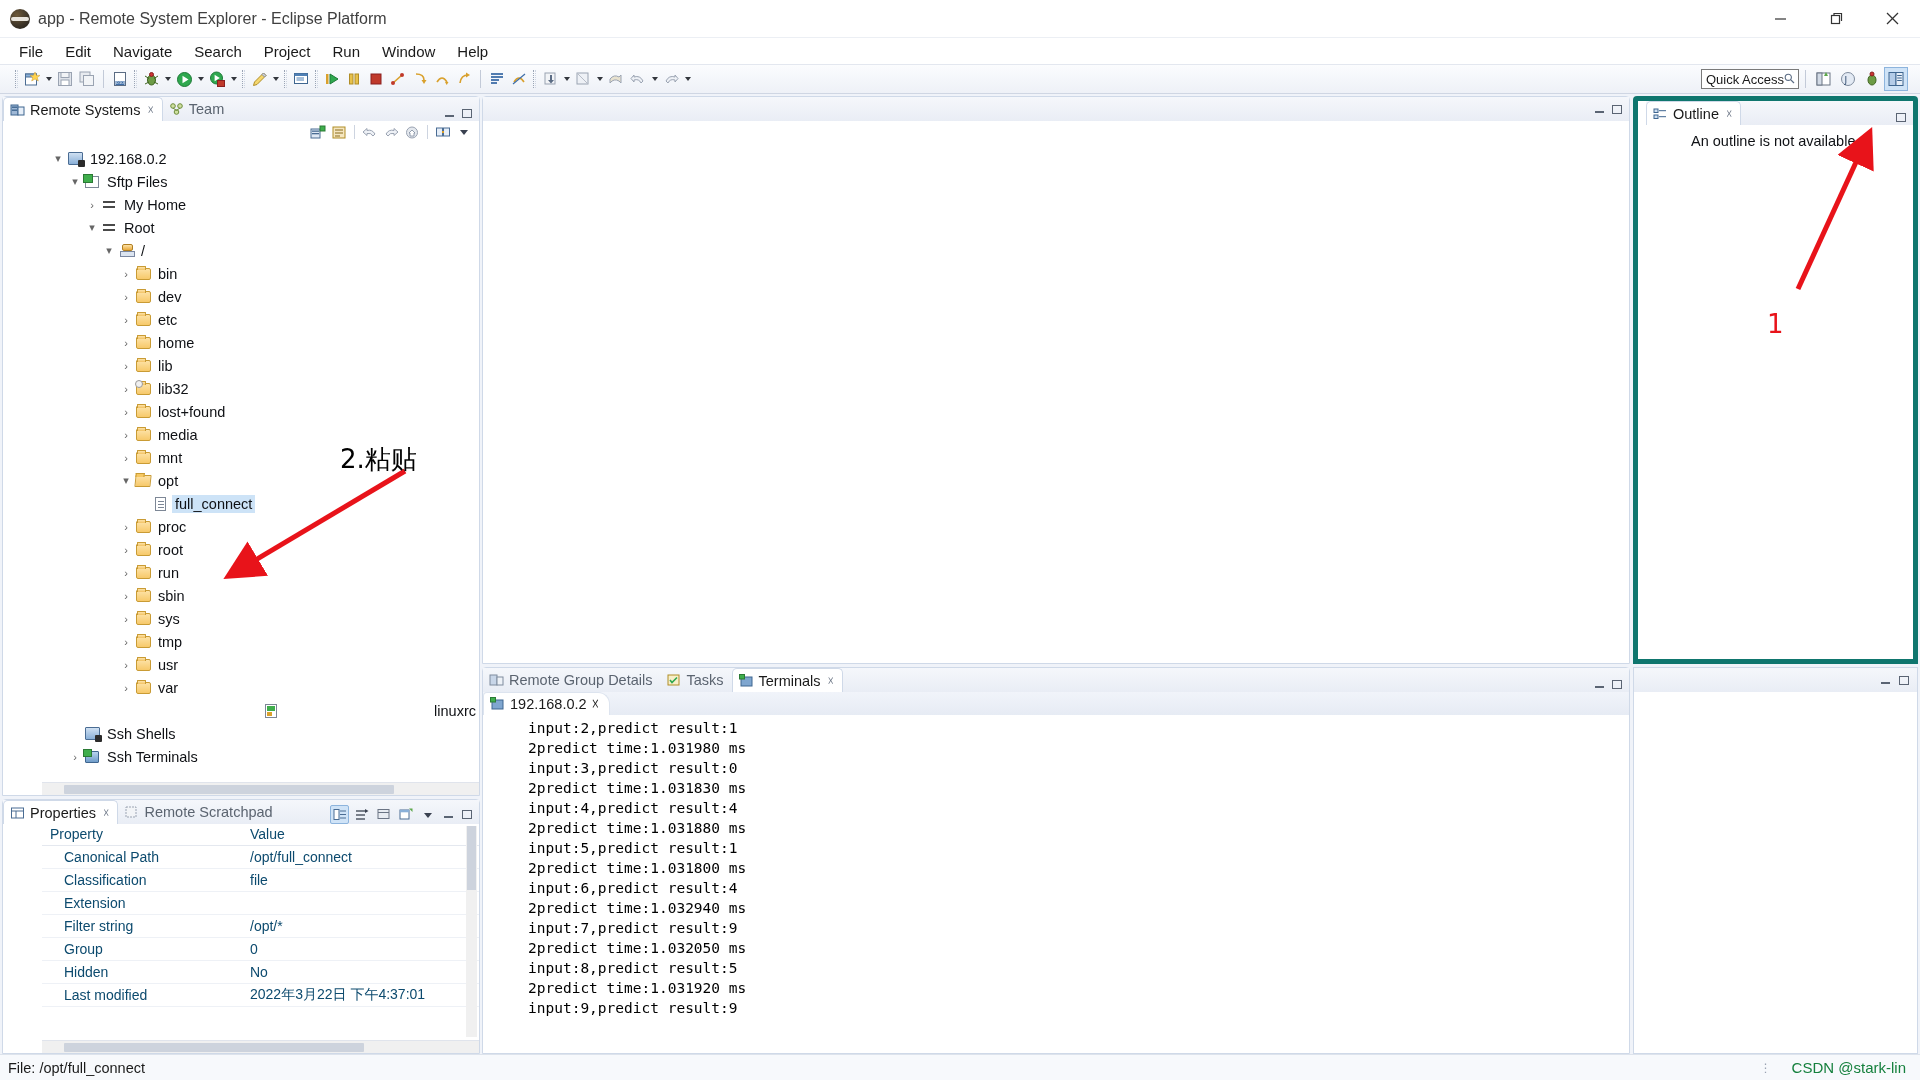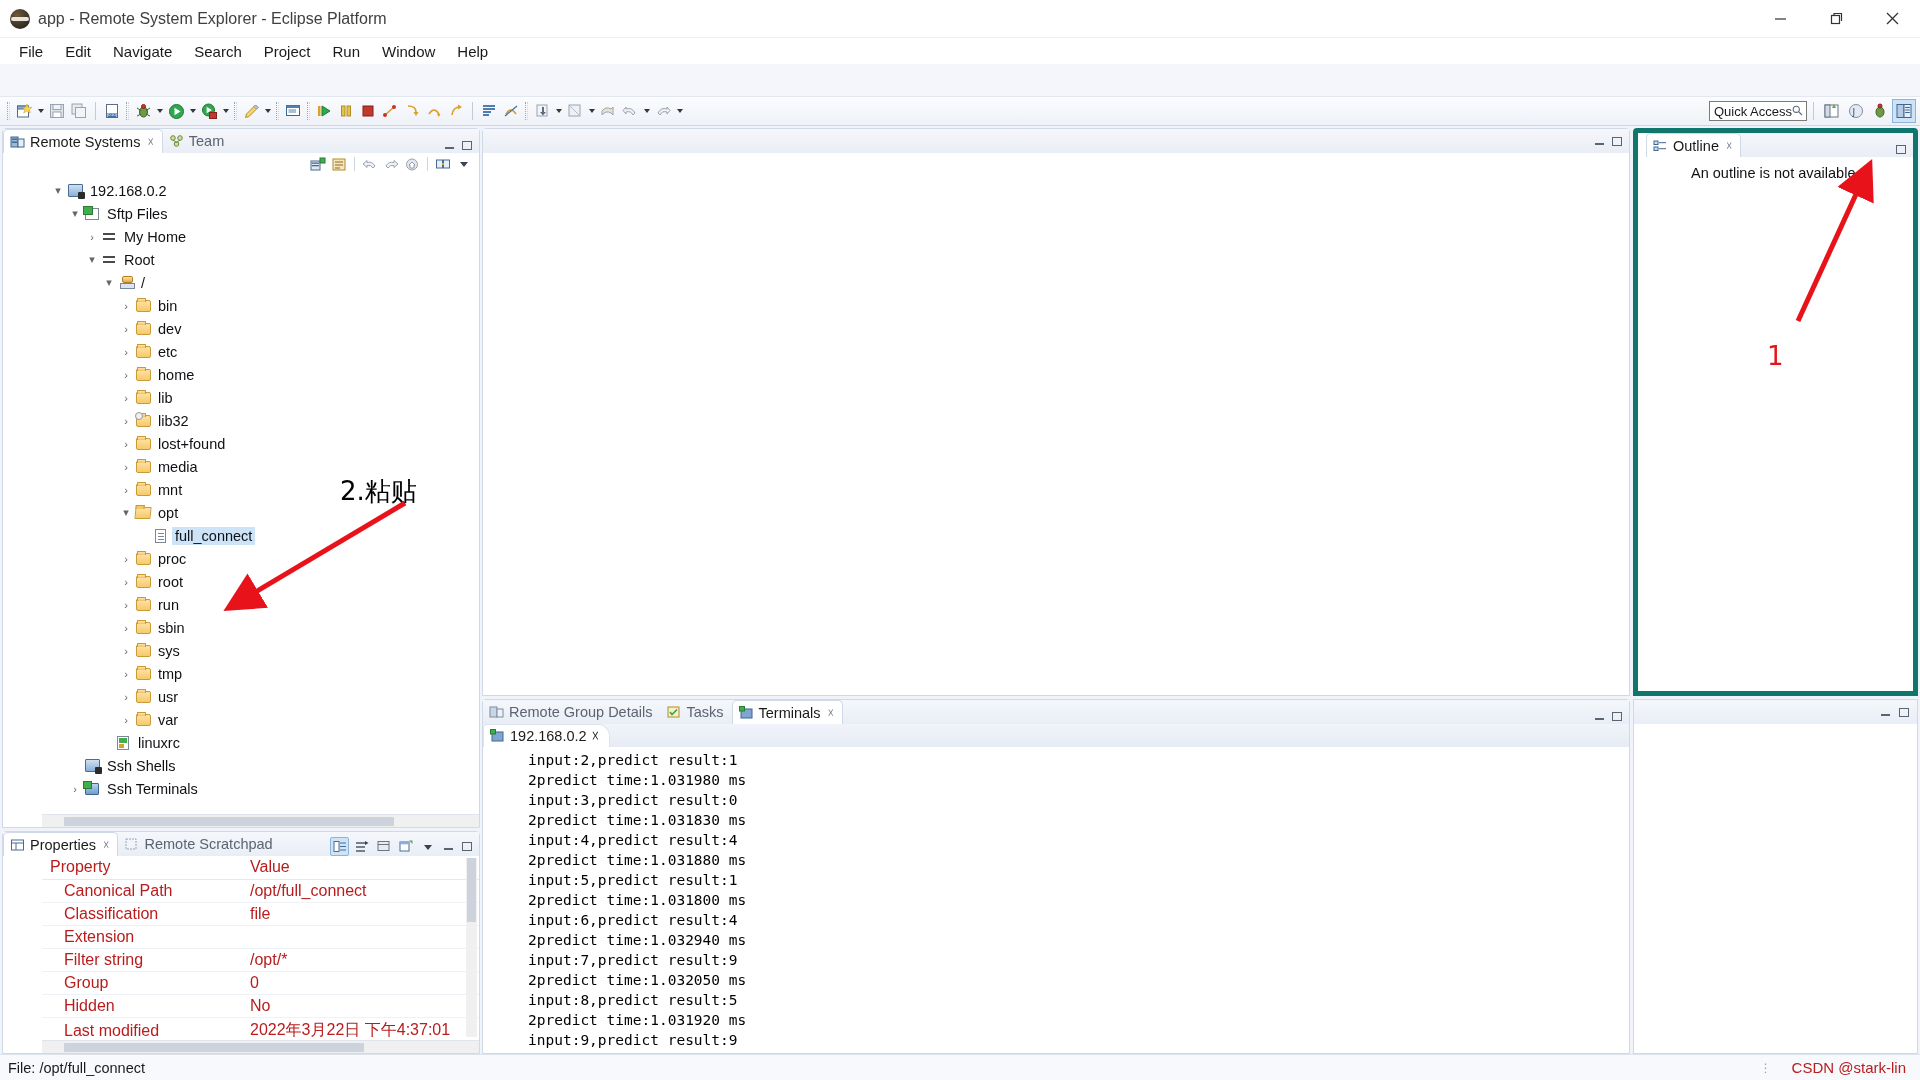--- a/index.html
+++ b/index.html
@@ -54,23 +54,22 @@
   }
   .menu-item { padding: 2px 11px; white-space: nowrap; }
 
   
   .toolbar {
     height: 30px; flex: 0 0 30px;
     background: linear-gradient(#fbfcfe, #eef1f7);
     border-top: 1px solid #e3e7ef;
     border-bottom: 1px solid #cfd6e3;
     display: flex; align-items: center;
-    padding: 0 4px;
+    padding: 0 12px;
     position: relative;
-    margin-top: 32px;
   }
   .tb-grip {
     width: 3px; height: 18px; margin: 0 3px;
     border-left: 1px dotted #9aa4b5; border-right: 1px dotted #cfd6e3;
     flex: 0 0 3px;
   }
   .tb-sep { width: 1px; height: 18px; background: #c3cad8; margin: 0 5px; flex: 0 0 1px; }
   .tb-btn {
     width: 22px; height: 22px; display: flex; align-items: center; justify-content: center;
     flex: 0 0 22px;
@@ -259,21 +258,21 @@
     position: absolute; right: 2px; top: 2px; width: 11px; bottom: 16px;
     background: #f0f0f0;
   }
   .vscroll-prop .thumb { position: absolute; left: 1px; top: 0; width: 9px; height: 64px; background: #cdd3dd; }
 
   
   .prop-panel { flex: 1 1 auto; border: 1px solid #cfd9e8; margin-top: 3px; border-radius: 4px 4px 0 0; }
   .prop-tb { display: flex; align-items: center; gap: 3px; }
   .ptb { width: 19px; height: 19px; display: flex; align-items: center; justify-content: center; }
   .ptb.active { background: #cfe3f7; border: 1px solid #8db4dd; border-radius: 2px; }
-  .proptable { width: 100%; font-size: 16px; color: #b91c1c; border-collapse: collapse; }
+  .proptable { width: 100%; font-size: 14px; color: #0c4a6e; border-collapse: collapse; }
   .proptable th {
     text-align: left; font-weight: 400; padding: 2px 0 3px 8px;
     border-bottom: 1px solid #e4e8ef; background: #fff;
   }
   .proptable td { padding: 2px 0 2px 8px; border-bottom: 1px solid #eef1f6; height: 23px; }
   .proptable td.pname { padding-left: 22px; width: 198px; }
   .proptable th.pval, .proptable td.pval { padding-left: 10px; }
 
   
   .centercol { flex: 1 1 auto; display: flex; flex-direction: column; padding: 2px 0 0 0; min-width: 0; }
@@ -302,21 +301,21 @@
   .right-stub .tabrow-empty { height: 24px; background: linear-gradient(#f5f7fb,#e9edf5); display: flex; align-items: center; justify-content: flex-end; gap: 3px; padding-right: 5px; }
 
   
   .statusbar {
     height: 26px; flex: 0 0 26px;
     background: #f7f9fc; border-top: 1px solid #dde3ec;
     display: flex; align-items: center; padding: 0 8px;
     font-size: 14.5px; color: #1a1a1a;
   }
   .status-dots { margin-left: auto; color: #9aa3b2; letter-spacing: 2px; font-size: 12px; }
-  .watermark { color: #b91c1c; font-size: 15px; margin-left: 18px; padding-right: 6px; }
+  .watermark { color: #15803d; font-size: 15px; margin-left: 18px; padding-right: 6px; }
 
   
   .anno { position: absolute; pointer-events: none; }
   .anno-text { color: #000000; font-size: 26px; font-family: "DejaVu Sans", sans-serif; }
   .anno-num { color: #e8131a; font-size: 26px; font-family: "DejaVu Sans", sans-serif; }
 </style>
 </head>
 <body>
 
 <div class="app">
@@ -828,21 +827,21 @@
                 </span>
                 <span class="tlabel">usr</span>
               </div>
               <div class="tnode" style="padding-left: 76px;">
                 <span class="twist">›</span>
                 <span class="ticon">
                   <span class="folder"></span>
                 </span>
                 <span class="tlabel">var</span>
               </div>
-              <div class="tnode" style="padding-left: 56px;">
+              <div class="tnode" style="padding-left: 56px; justify-content: space-between;">
                 <span class="twist"></span>
                 <span class="ticon">
                   <span class="script"></span>
                 </span>
                 <span class="tlabel">linuxrc</span>
               </div>
               <div class="tnode" style="padding-left: 25px; align-items: center;">
                 <span class="twist"></span>
                 <span class="ticon">
                   <span class="srv srvstar"></span>

